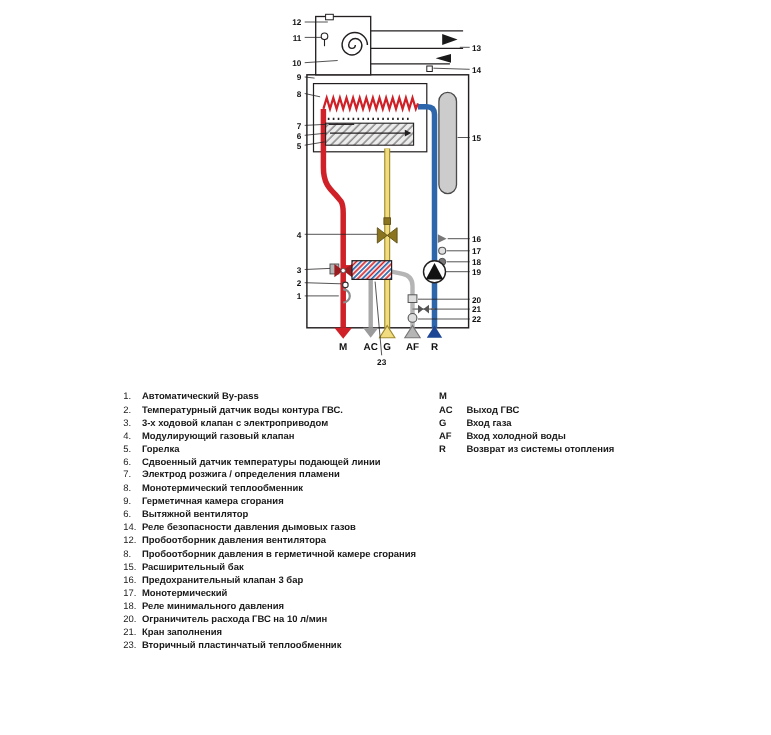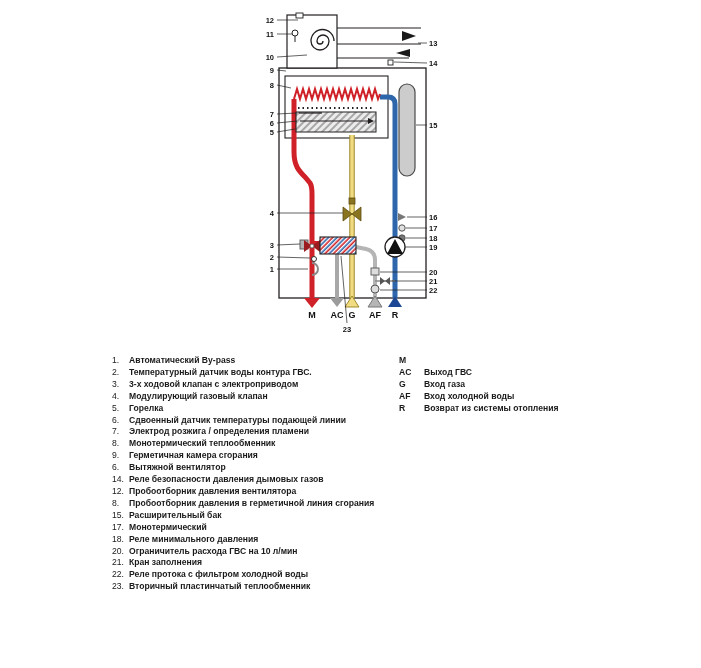--- a/index.html
+++ b/index.html
@@ -222,47 +222,47 @@
     <div class="lrow">
         <span class="lnum">14.</span>
         <span class="ltext">Реле безопасности давления дымовых газов</span>
       </div>
     <div class="lrow">
         <span class="lnum">12.</span>
         <span class="ltext">Пробоотборник давления вентилятора</span>
       </div>
     <div class="lrow">
         <span class="lnum">8.</span>
-        <span class="ltext">Пробоотборник давления в герметичной линия сгорания</span>
+        <span class="ltext">Пробоотборник давления в герметичной камере сгорания</span>
       </div>
     <div class="lrow">
         <span class="lnum">15.</span>
         <span class="ltext">Расширительный бак</span>
       </div>
     <div class="lrow">
+        <span class="lnum">16.</span>
+        <span class="ltext">Предохранительный клапан 3 бар</span>
+      </div>
+    <div class="lrow">
         <span class="lnum">17.</span>
         <span class="ltext">Монотермический</span>
       </div>
     <div class="lrow">
         <span class="lnum">18.</span>
         <span class="ltext">Реле минимального давления</span>
       </div>
     <div class="lrow">
         <span class="lnum">20.</span>
         <span class="ltext">Ограничитель расхода ГВС на 10 л/мин</span>
       </div>
     <div class="lrow">
         <span class="lnum">21.</span>
         <span class="ltext">Кран заполнения</span>
       </div>
     <div class="lrow">
-        <span class="lnum">22.</span>
-        <span class="ltext">Реле протока с фильтром холодной воды</span>
-      </div>
-    <div class="lrow">
         <span class="lnum">23.</span>
         <span class="ltext">Вторичный пластинчатый теплообменник</span>
       </div>
   </div>
 
   <div class="legend-right">
     <div class="lrow">
         <span class="lcode">M</span>
       </div>
     <div class="lrow">

